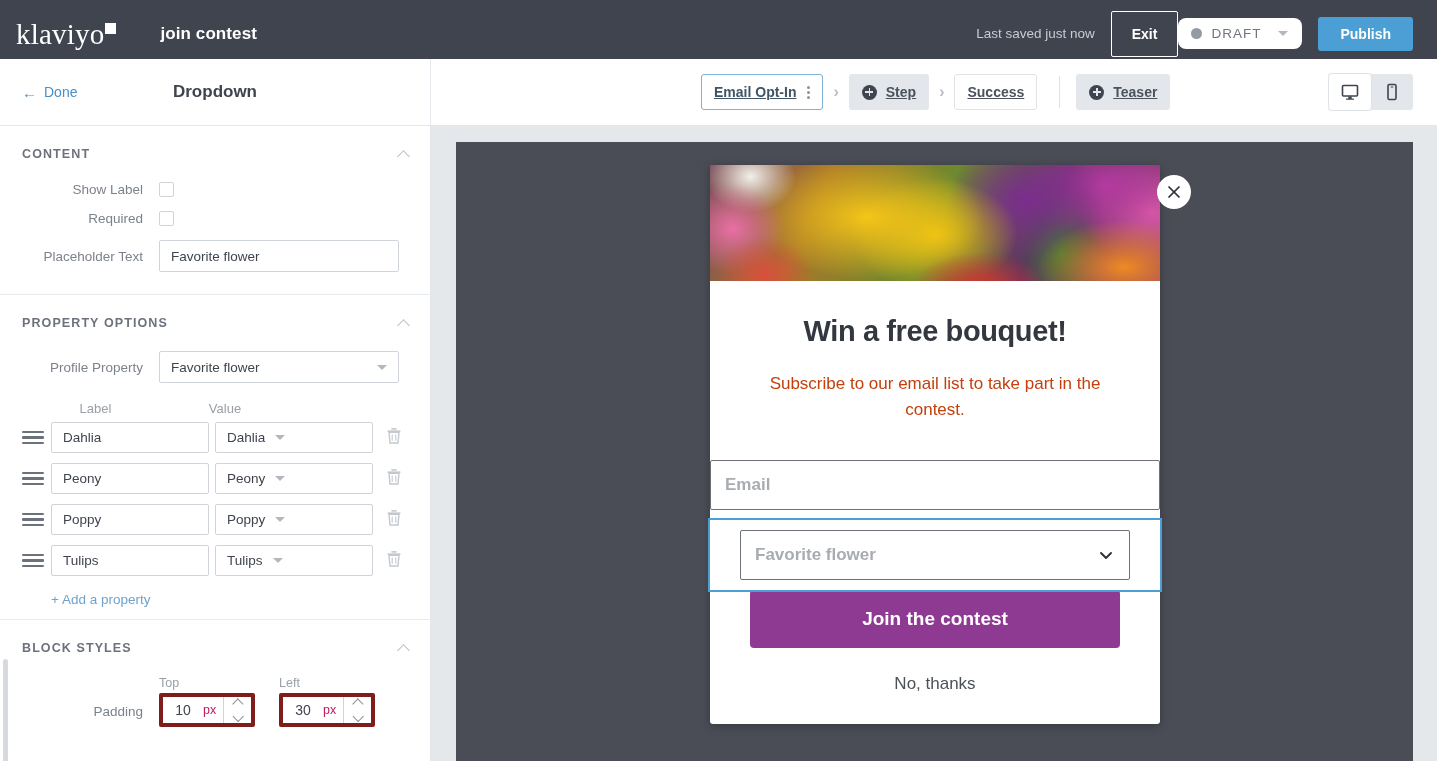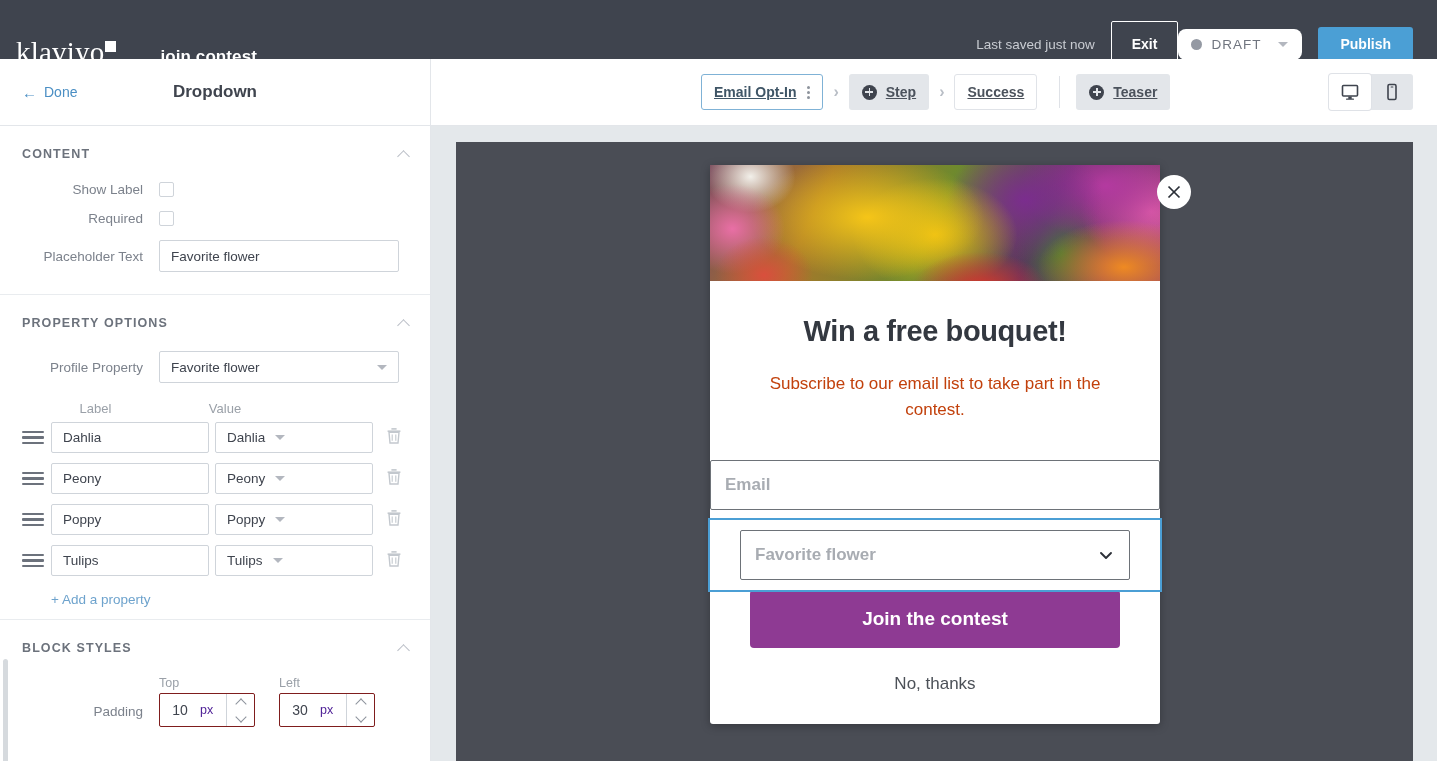--- a/index.html
+++ b/index.html
@@ -6,21 +6,21 @@
   html, body {
     width: 1437px; height: 761px;
     font-family: "Liberation Sans", sans-serif;
     background: #ffffff; overflow: hidden;
   }
   .app { position: relative; width: 1437px; height: 761px; }
 
   
   .topbar {
     position: absolute; top: 0; left: 0; width: 1437px; height: 67px;
-    background: #3f444e; display: flex; align-items: flex-end;
+    background: #3f444e; display: flex; align-items: center;
   }
   .logo-wrap { display: flex; align-items: flex-start; margin-left: 16px; }
   .logo-text {
     font-family: "Liberation Serif", serif; font-size: 29px; color: #ffffff;
     letter-spacing: 0.2px; line-height: 30px;
   }
   .logo-flag {
     width: 11px; height: 11px; background: #ffffff; margin-left: 1px; margin-top: 4px;
   }
   .form-title {
@@ -172,29 +172,29 @@
   }
 
   .pad-row { display: flex; align-items: flex-end; margin-bottom: 12px; }
   .pad-label {
     width: 137px; text-align: right; font-size: 13.5px; color: #7c828c;
     padding-right: 16px; padding-bottom: 8px;
   }
   .pad-field { margin-right: 24px; }
   .pad-cap { font-size: 12.5px; color: #9aa0a8; margin-bottom: 3px; }
   .stepper {
-    display: flex; border: 1px solid #7f1d1d; border-radius: 2px; height: 34px;
+    display: flex; border: 4px solid #7f1d1d; border-radius: 2px; height: 34px;
     width: 96px; background: #fff; overflow: hidden;
   }
   .stepper .val {
     width: 40px; text-align: center; font-size: 14px; color: #3f444e;
     display: flex; align-items: center; justify-content: center; border: none;
     font-family: inherit; outline: none; background: transparent;
   }
-  .stepper .unit { font-size: 12.5px; color: #4c1d95; display: flex; align-items: center; }
+  .stepper .unit { font-size: 12.5px; color: #be185d; display: flex; align-items: center; }
   .stepper .arrows {
     margin-left: auto; width: 28px; border-left: 1px solid #cfd4da;
     display: flex; flex-direction: column; align-items: center; justify-content: center; gap: 5px;
     cursor: pointer;
   }
   .ar-up, .ar-dn {
     width: 8px; height: 8px; border-left: 1.5px solid #8d939c; border-top: 1.5px solid #8d939c;
   }
   .ar-up { transform: rotate(45deg); margin-top: 3px; }
   .ar-dn { transform: rotate(-135deg); margin-bottom: 3px; }

